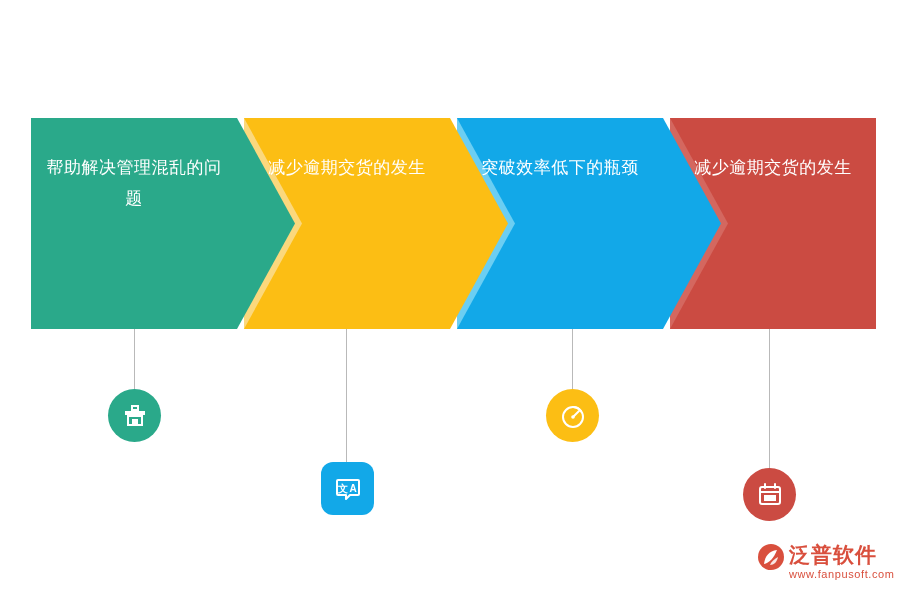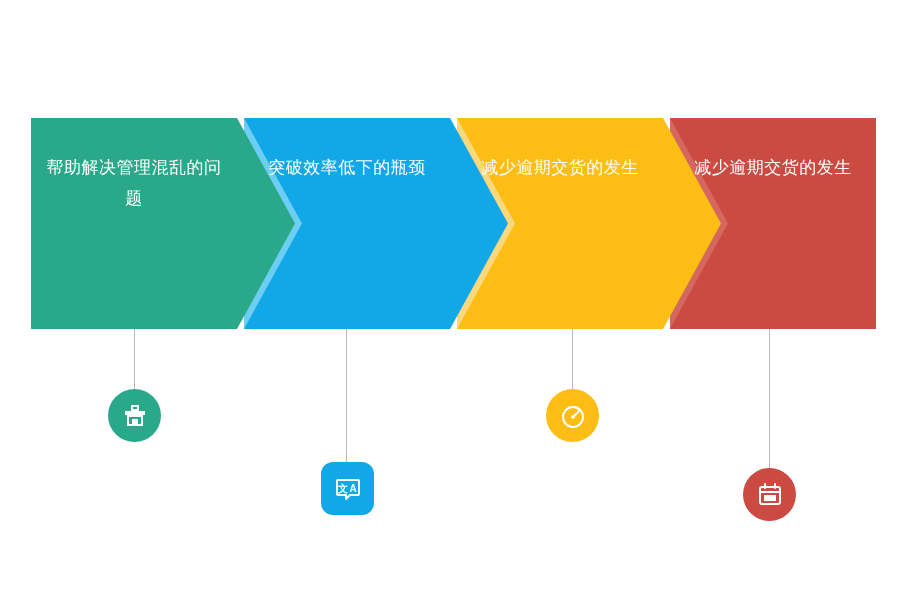--- a/index.html
+++ b/index.html
@@ -139,47 +139,47 @@
       <div class="body" style="background:#2aa98a;"></div>
       <div class="arrow">
         <svg width="58" height="211" viewBox="0 0 58 211" preserveAspectRatio="none" aria-hidden="true">
           <polygon points="0,0 58,105.5 0,211" fill="#2aa98a"></polygon>
         </svg>
       </div>
       <div class="label">帮助解决管理混乱的问题</div>
     </div>
 
     <div class="seg">
+      <div class="body" style="background:#fcbe14;"></div>
+      <div class="notch">
+        <svg width="58" height="211" viewBox="0 0 58 211" preserveAspectRatio="none" aria-hidden="true">
+          <polygon points="0,0 58,105.5 0,211" fill="#fbd87d"></polygon>
+        </svg>
+      </div>
+      <div class="arrow">
+        <svg width="58" height="211" viewBox="0 0 58 211" preserveAspectRatio="none" aria-hidden="true">
+          <polygon points="0,0 58,105.5 0,211" fill="#fcbe14"></polygon>
+        </svg>
+      </div>
+      <div class="label">减少逾期交货的发生</div>
+    </div>
+
+    <div class="seg">
       <div class="body" style="background:#12a8e8;"></div>
       <div class="notch">
         <svg width="58" height="211" viewBox="0 0 58 211" preserveAspectRatio="none" aria-hidden="true">
           <polygon points="0,0 58,105.5 0,211" fill="#6bcef2"></polygon>
         </svg>
       </div>
       <div class="arrow">
         <svg width="58" height="211" viewBox="0 0 58 211" preserveAspectRatio="none" aria-hidden="true">
           <polygon points="0,0 58,105.5 0,211" fill="#12a8e8"></polygon>
         </svg>
       </div>
       <div class="label">突破效率低下的瓶颈</div>
-    </div>
-
-    <div class="seg">
-      <div class="body" style="background:#fcbe14;"></div>
-      <div class="notch">
-        <svg width="58" height="211" viewBox="0 0 58 211" preserveAspectRatio="none" aria-hidden="true">
-          <polygon points="0,0 58,105.5 0,211" fill="#fbd87d"></polygon>
-        </svg>
-      </div>
-      <div class="arrow">
-        <svg width="58" height="211" viewBox="0 0 58 211" preserveAspectRatio="none" aria-hidden="true">
-          <polygon points="0,0 58,105.5 0,211" fill="#fcbe14"></polygon>
-        </svg>
-      </div>
-      <div class="label">减少逾期交货的发生</div>
     </div>
 
     <div class="seg">
       <div class="body" style="background:#cb4b42;"></div>
       <div class="notch">
         <svg width="58" height="211" viewBox="0 0 58 211" preserveAspectRatio="none" aria-hidden="true">
           <polygon points="0,0 58,105.5 0,211" fill="#d4675f"></polygon>
         </svg>
       </div>
       <div class="label">减少逾期交货的发生</div>
@@ -215,14 +215,25 @@
   <div class="iconbubble" style="left:743px; top:468px; width:53px; height:53px; background:#cb4b42;">
     <svg width="30" height="30" viewBox="0 0 30 30" aria-hidden="true">
       <rect x="5" y="7" width="20" height="17" rx="2" fill="none" stroke="#ffffff" stroke-width="2"></rect>
       <line x1="5" y1="12" x2="25" y2="12" stroke="#ffffff" stroke-width="2"></line>
       <rect x="9" y="15" width="12" height="6" fill="#ffffff"></rect>
       <line x1="10" y1="4" x2="10" y2="8" stroke="#ffffff" stroke-width="2" stroke-linecap="round"></line>
       <line x1="20" y1="4" x2="20" y2="8" stroke="#ffffff" stroke-width="2" stroke-linecap="round"></line>
     </svg>
   </div>
 
+  <div class="logo">
+    <div class="logo-mark">
+      <svg width="28" height="28" viewBox="0 0 28 28" aria-hidden="true">
+        <circle cx="14" cy="14" r="13" fill="#d94f3d"></circle>
+        <path d="M20 7 C12 8 8 13 7 21 C12 20 17 15 20 7 Z" fill="#ffffff"></path>
+        <path d="M21 14 C17 16 14 19 13 22 C17 22 20 19 21 14 Z" fill="#ffffff" opacity="0.85"></path>
+      </svg>
+    </div>
+    <div class="logo-text">泛普软件</div>
+    <div class="logo-sub">www.fanpusoft.com</div>
+  </div>
 
 </div>
 
 </body></html>

